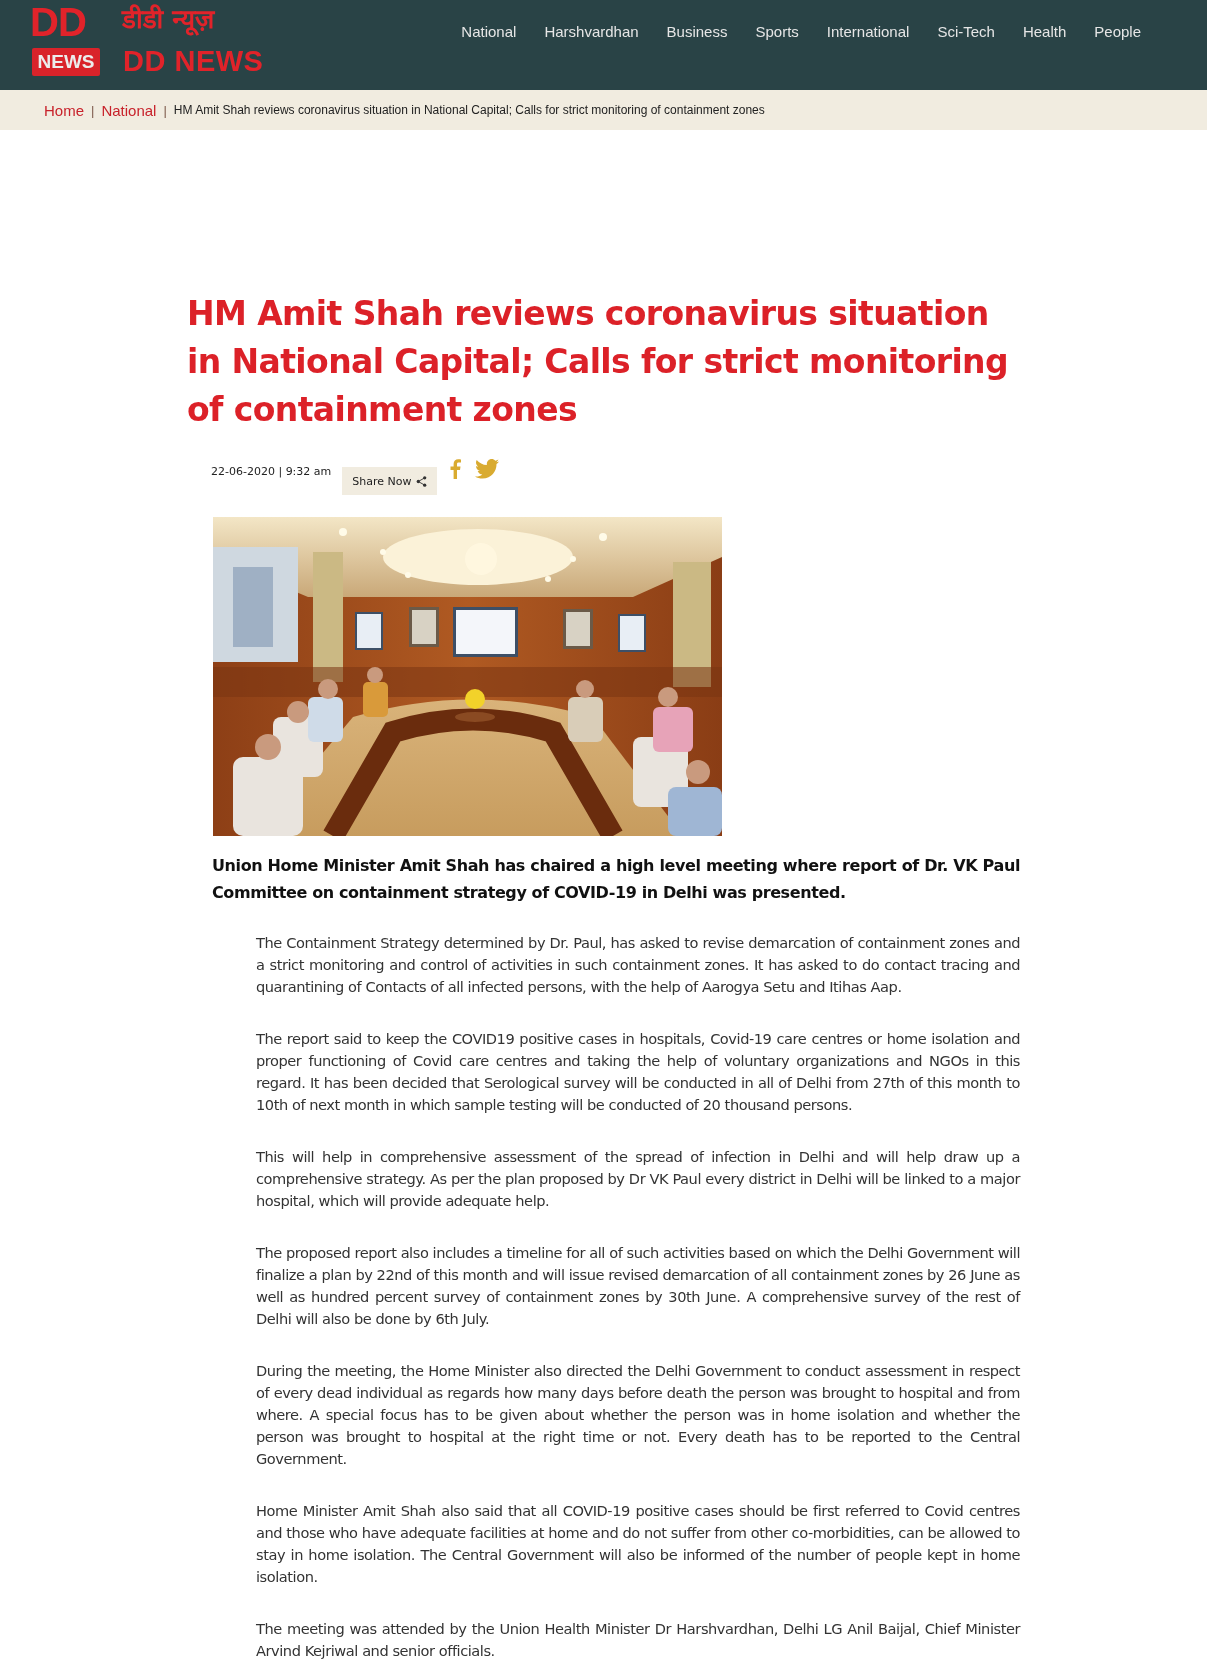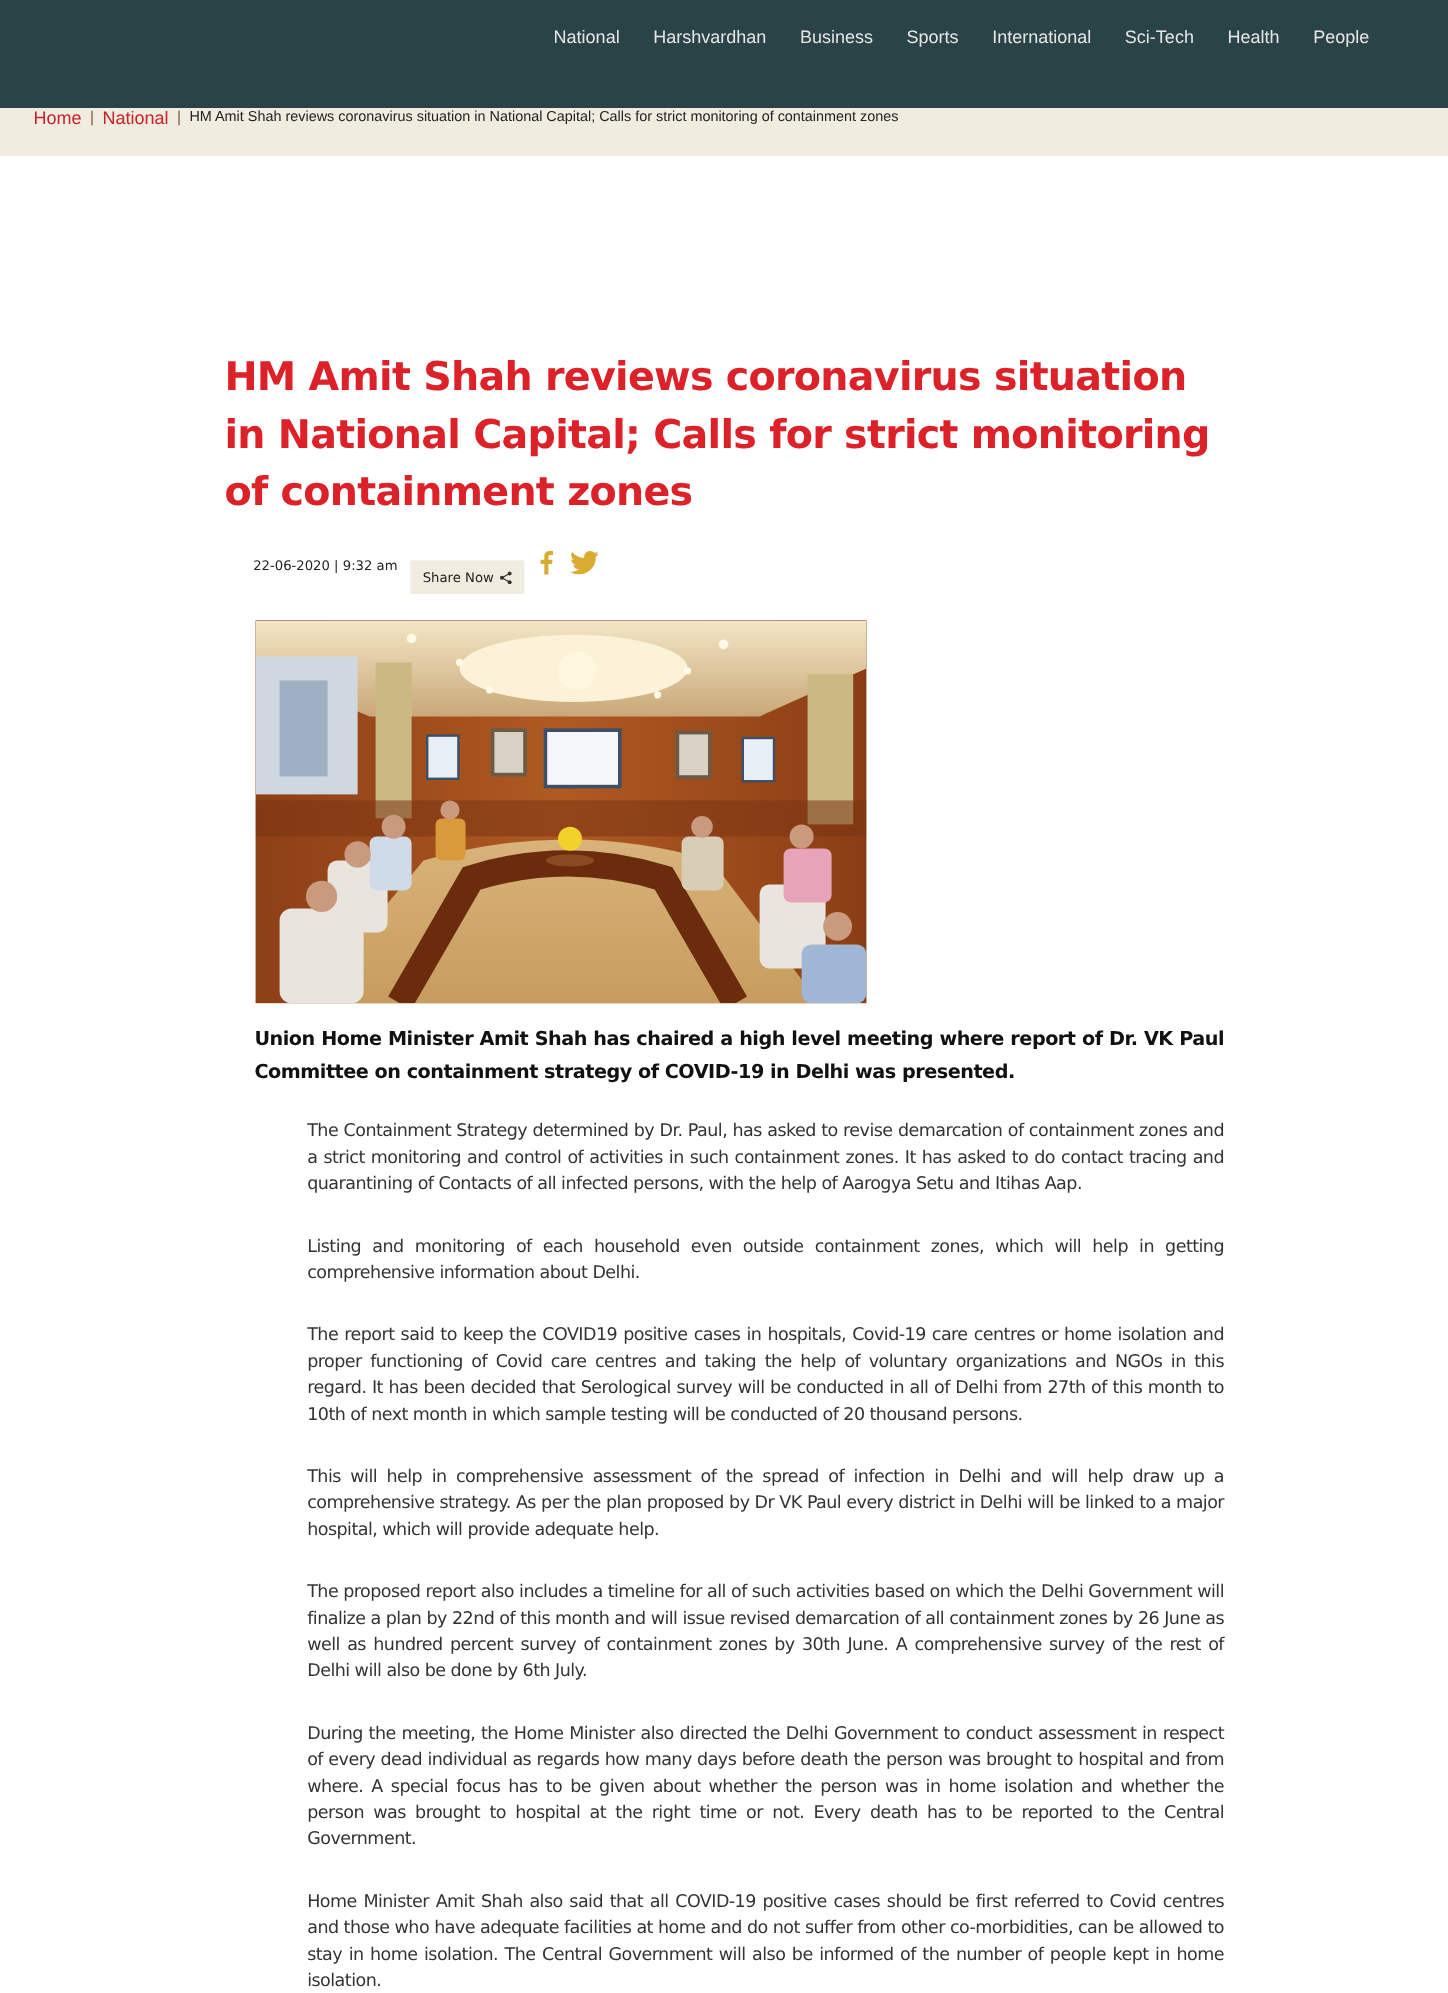--- a/index.html
+++ b/index.html
@@ -10,21 +10,21 @@
   .logo { position: absolute; left: 30px; top: 4px; width: 260px; height: 80px; }
   .logo-dd { position: absolute; left: 0; top: -4px; color: #e1232a; font-family: "Liberation Sans", sans-serif; font-weight: bold; font-size: 40px; letter-spacing: -1px; line-height: 44px; }
   .logo-news-box { position: absolute; left: 2px; top: 44px; width: 68px; height: 28px; background: #d9232a; border-radius: 2px; }
   .logo-news-box span { display: block; color: #ececec; font-weight: bold; font-size: 19px; line-height: 28px; text-align: center; letter-spacing: 0px; }
   .logo-hindi { position: absolute; left: 92px; top: -2px; color: #e1232a; font-family: "DejaVu Sans", sans-serif; font-weight: bold; font-size: 26px; line-height: 34px; }
   .logo-ddnews { position: absolute; left: 93px; top: 40px; color: #e1232a; font-weight: bold; font-size: 29px; line-height: 34px; letter-spacing: 0.5px; }
 
   .nav { position: absolute; right: 52px; top: 22px; display: flex; gap: 0; }
   .nav a { color: #e6e6e6; font-size: 15px; text-decoration: none; padding: 0 14px; line-height: 20px; font-family: "Liberation Sans", sans-serif; }
 
-  .breadcrumb { height: 40px; background: #f1ece0; padding-left: 28px; display: flex; align-items: flex-start; font-size: 12px; }
+  .breadcrumb { height: 40px; background: #f1ece0; padding-left: 44px; display: flex; align-items: center; font-size: 12px; }
   .breadcrumb .crumb-link { color: #c8222b; font-size: 15px; text-decoration: none; }
   .breadcrumb .sep { color: #7d5a4a; margin: 0 7px; font-size: 13px; }
   .breadcrumb .crumb-current { color: #222; font-size: 12px; }
 
   .article { position: relative; width: 1207px; }
   .headline { position: absolute; left: 187px; top: 160px; width: 840px; color: #dc2128; font-family: "DejaVu Sans", sans-serif; font-weight: bold; font-size: 33px; line-height: 48px; letter-spacing: -0.6px; }
 
   .meta { position: absolute; left: 211px; top: 327px; height: 28px; display: flex; align-items: center; text-align: right; }
   .meta-date { font-size: 11px; color: #222; margin-right: 11px; font-family: "DejaVu Sans", sans-serif; }
   .share-btn { background: #f1ece0; height: 28px; padding: 0 10px; display: flex; align-items: center; font-size: 11px; color: #222; cursor: pointer; font-family: "DejaVu Sans", sans-serif; margin-top: 20px; }
@@ -34,20 +34,28 @@
   .hero { position: absolute; left: 213px; top: 387px; width: 509px; height: 319px; overflow: hidden; background: #8a4a22; }
 
   .body { position: absolute; left: 212px; top: 722px; width: 808px; }
   .lead { font-family: "DejaVu Sans", sans-serif; font-weight: bold; font-size: 16px; line-height: 27px; color: #111; text-align: justify; letter-spacing: -0.4px; margin-bottom: 26px; }
   .para { font-family: "DejaVu Sans", sans-serif; font-size: 14.6px; line-height: 22px; color: #333; text-align: justify; letter-spacing: -0.45px; margin-bottom: 30px; margin-left: 44px; }
 </style>
 </head>
 <body>
 
 <header class="header">
+  <a class="logo">
+    <span class="logo-dd">DD</span>
+    <span class="logo-news-box">
+        <span>NEWS</span>
+      </span>
+    <span class="logo-hindi">डीडी न्यूज़</span>
+    <span class="logo-ddnews">DD NEWS</span>
+  </a>
   <nav class="nav">
     <a>National</a>
     <a>Harshvardhan</a>
     <a>Business</a>
     <a>Sports</a>
     <a>International</a>
     <a>Sci-Tech</a>
     <a>Health</a>
     <a>People</a>
   </nav>
@@ -156,21 +164,20 @@
           <circle cx="372" cy="172" r="9"></circle>
           <circle cx="455" cy="180" r="10"></circle>
           <circle cx="485" cy="255" r="12"></circle>
       </g>
     </svg>
   </div>
 
   <div class="body">
     <p class="lead">Union Home Minister Amit Shah has chaired a high level meeting where report of Dr. VK Paul Committee on containment strategy of COVID-19 in Delhi was presented.</p>
     <p class="para">The Containment Strategy determined by Dr. Paul, has asked to revise demarcation of containment zones and a strict monitoring and control of activities in such containment zones. It has asked to do contact tracing and quarantining of Contacts of all infected persons, with the help of Aarogya Setu and Itihas Aap.</p>
-    <p class="para">Listing and monitoring of each household even outside containment zones, which will help in getting comprehensive information about Delhi.</p>
     <p class="para">The report said to keep the COVID19 positive cases in hospitals, Covid-19 care centres or home isolation and proper functioning of Covid care centres and taking the help of voluntary organizations and NGOs in this regard. It has been decided that Serological survey will be conducted in all of Delhi from 27th of this month to 10th of next month in which sample testing will be conducted of 20 thousand persons.</p>
     <p class="para">This will help in comprehensive assessment of the spread of infection in Delhi and will help draw up a comprehensive strategy. As per the plan proposed by Dr VK Paul every district in Delhi will be linked to a major hospital, which will provide adequate help.</p>
     <p class="para">The proposed report also includes a timeline for all of such activities based on which the Delhi Government will finalize a plan by 22nd of this month and will issue revised demarcation of all containment zones by 26 June as well as hundred percent survey of containment zones by 30th June. A comprehensive survey of the rest of Delhi will also be done by 6th July.</p>
     <p class="para">During the meeting, the Home Minister also directed the Delhi Government to conduct assessment in respect of every dead individual as regards how many days before death the person was brought to hospital and from where. A special focus has to be given about whether the person was in home isolation and whether the person was brought to hospital at the right time or not. Every death has to be reported to the Central Government.</p>
     <p class="para">Home Minister Amit Shah also said that all COVID-19 positive cases should be first referred to Covid centres and those who have adequate facilities at home and do not suffer from other co-morbidities, can be allowed to stay in home isolation. The Central Government will also be informed of the number of people kept in home isolation.</p>
     <p class="para">The meeting was attended by the Union Health Minister Dr Harshvardhan, Delhi LG Anil Baijal, Chief Minister Arvind Kejriwal and senior officials.</p>
   </div>
 </main>
 
 </body></html>

